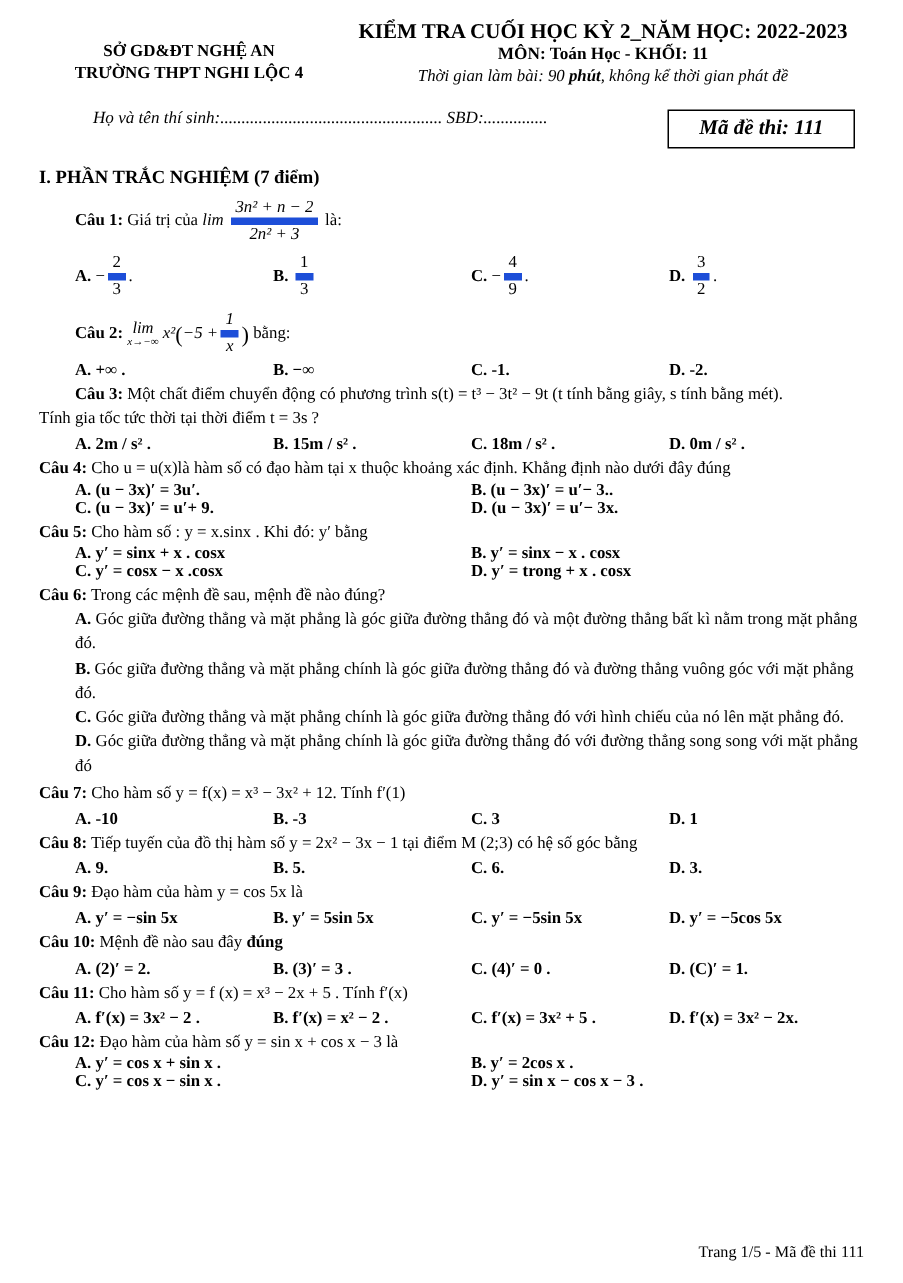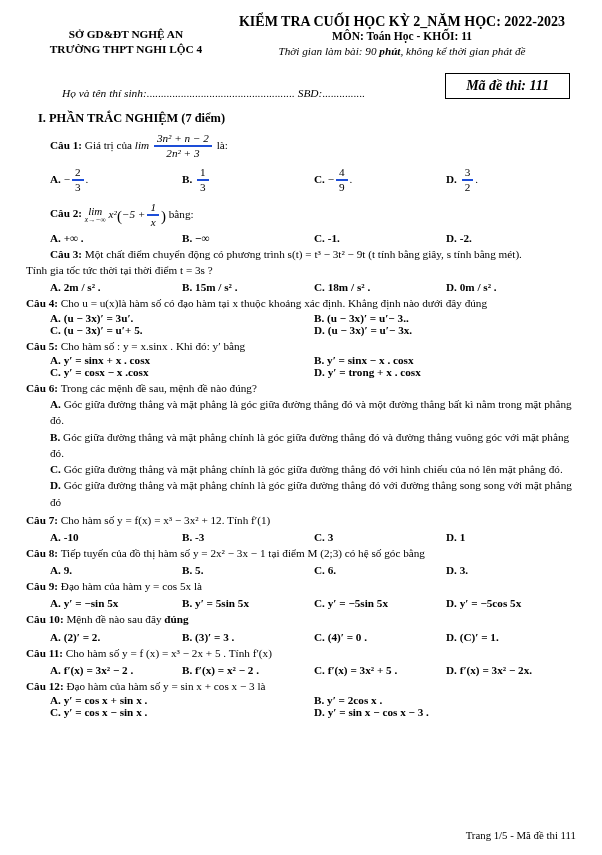--- a/index.html
+++ b/index.html
@@ -17,47 +17,47 @@
 
   
   .header { display: flex; align-items: flex-end; }
   .hdr-left { width: 200px; text-align: center; font-weight: bold; font-size: 11.3px; line-height: 1.35; }
   .hdr-right { flex: 1; text-align: center; }
   .hdr-right .l1 { font-weight: bold; font-size: 14px; }
   .hdr-right .l2 { font-weight: bold; font-size: 11.5px; }
   .hdr-right .l3 { font-style: italic; font-size: 11.2px; margin-top: 3px; }
   .hdr-right .l3 b { font-weight: bold; font-style: italic; }
 
-  .idrow { display:flex; align-items:flex-end; margin-top: 16px; }
+  .idrow { display:flex; align-items:flex-start; margin-top: 16px; }
   .idline { flex:1; font-style: italic; font-size: 11.4px; padding-left: 36px; white-space: nowrap; }
   .code-box {
     border: 1.3px solid #000; padding: 4px 20px; font-weight: bold; font-size: 14px;
     white-space: nowrap; margin-right: 8px; font-style: italic;
   }
 
-  .section-title { font-weight: bold; font-size: 12.4px; margin: 12px 0 6px 12px; }
+  .section-title { font-weight: bold; font-size: 12.4px; margin: 12px 0 6px 0; }
 
   
   .q { margin-top: 2px; }
   .qline { padding-left: 24px; text-indent: 0; line-height: 1.45; }
   .qline.noindent { padding-left: 0; }
   .qlabel { font-weight: bold; margin-top: 46px; }
   .opts { display: flex; padding-left: 24px; margin-top: 3px; }
   .opts.wide { margin-top: 6px; margin-bottom: 6px; }
   .opt { }
   .opt b { font-weight: bold; }
   .c4 .opt { width: 25%; }
   .c2 { display:flex; padding-left: 24px; }
   .c2 .opt { width: 50%; }
   .para { padding-left: 24px; line-height:1.45; }
   .para b { font-weight: bold; }
 
   
   .frac { display: inline-block; vertical-align: middle; text-align: center; margin: 0 2px; }
-  .frac .num { display:block; padding: 0 3px; border-bottom: 2px solid #1d4ed8; line-height: 1.15; }
+  .frac .num { display:block; padding: 0 3px; border-bottom: 5px solid #1d4ed8; line-height: 1.15; }
   .frac .den { display:block; padding: 0 3px; line-height: 1.2; }
   .it { font-style: italic; }
   .lim { display:inline-block; text-align:center; vertical-align: middle; line-height:1; }
   .lim .w { display:block; font-size: 11px; }
   .lim .u { display:block; font-size: 7.4px; margin-top: -1px; }
   .big { font-size: 15px; vertical-align: -3px; }
 
   .footer { position: absolute; right: 26px; bottom: 14px; font-size: 10.8px; }
 </style>
 </head>
@@ -150,21 +150,21 @@
   <div class="q">
     <div class="qline noindent">
       <span class="qlabel">Câu 4:</span>
       <span>Cho u = u(x)là hàm số có đạo hàm tại x thuộc khoảng xác định. Khẳng định nào dưới đây đúng</span>
     </div>
     <div class="c2">
       <div class="opt"><b>A. (u − 3x)′ = 3u′.</b></div>
       <div class="opt"><b>B. (u − 3x)′ = u′− 3..</b></div>
     </div>
     <div class="c2">
-      <div class="opt"><b>C. (u − 3x)′ = u′+ 5.</b></div>
+      <div class="opt"><b>C. (u − 3x)′ = u′+ 9.</b></div>
       <div class="opt"><b>D. (u − 3x)′ = u′− 3x.</b></div>
     </div>
   </div>
 
   <div class="q">
     <div class="qline noindent">
       <span class="qlabel">Câu 5:</span>
       <span>Cho hàm số : y = x.sinx . Khi đó: y′ bằng</span>
     </div>
     <div class="c2">

